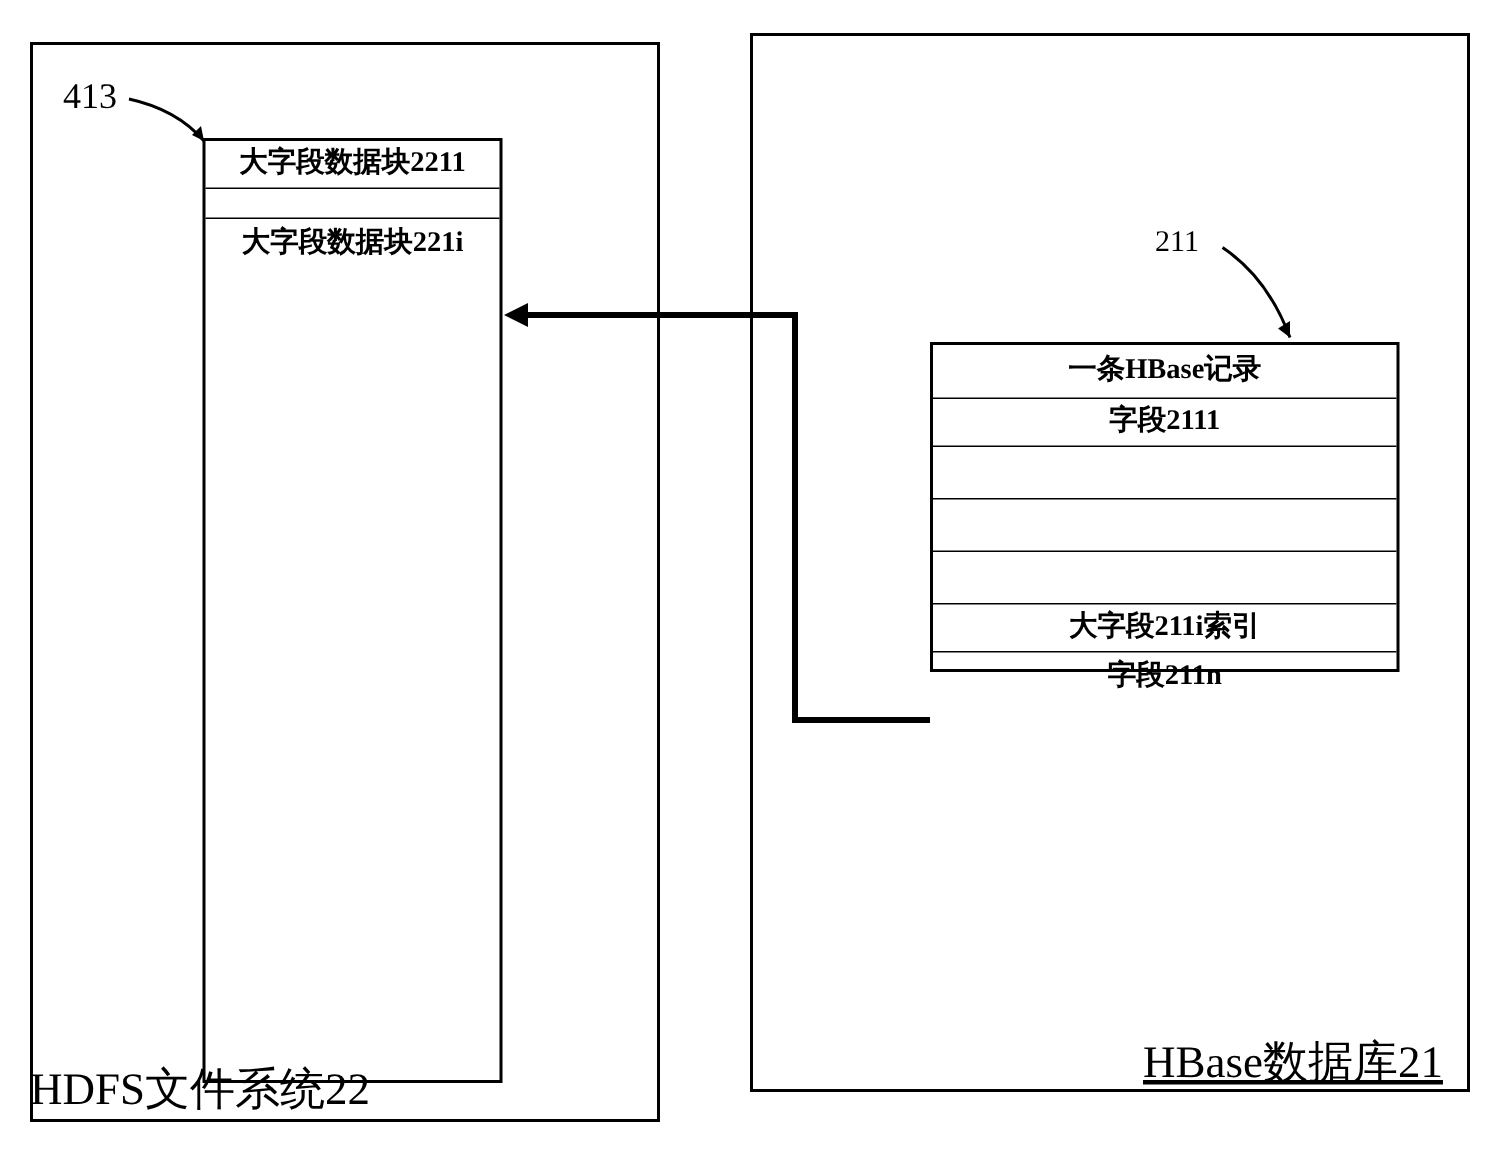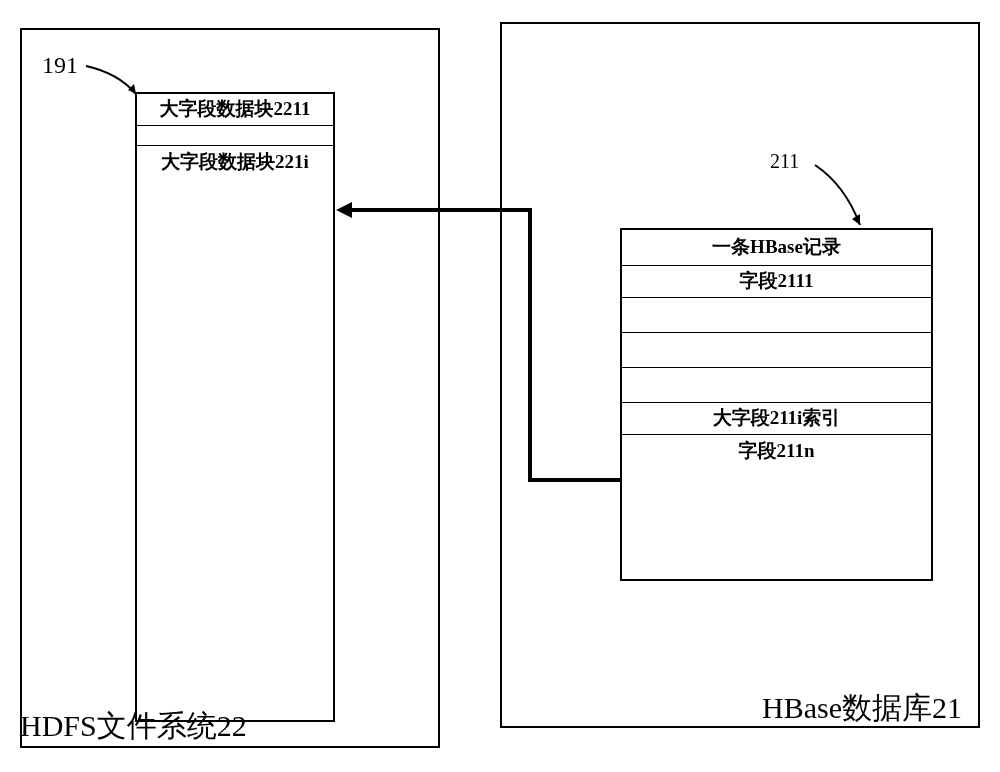--- a/index.html
+++ b/index.html
@@ -62,21 +62,21 @@
     .hdfs-box {
       left: 135px;
       top: 92px;
       width: 200px;
       height: 630px;
     }
     .hbase-box {
       left: 620px;
       top: 228px;
       width: 313px;
-      height: 353px;
+      height: 220px;
     }
     .row {
       border-bottom: 1.5px solid #000;
       text-align: center;
       font-size: 19px;
       line-height: 1.6;
       height: 32px;
       display: flex;
       align-items: center;
       justify-content: center;
@@ -98,36 +98,37 @@
       font-size: 30px;
       font-weight: normal;
     }
     .hdfs-bottom-label {
       left: 20px;
       top: 706px;
     }
     .hbase-bottom-label {
       left: 762px;
       top: 688px;
+      text-decoration: underline;
     }
     .connector-svg {
       position: absolute;
       left: 330px;
       top: 190px;
       pointer-events: none;
     }
   </style>
 </head>
 <body>
 
 <div class="container left-container"></div>
 
 <div class="container right-container"></div>
 
-<div class="label-221">191</div>
+<div class="label-221">413</div>
 <svg class="arrow-221-svg" width="80" height="50">
   <path d="M 8 8 Q 40 15 58 36" stroke="#000" stroke-width="2" fill="none"></path>
   <path d="M 58 36 L 50 32 L 56 26 Z" fill="#000"></path>
 </svg>
 
 <div class="label-211">211</div>
 <svg class="arrow-211-svg" width="90" height="80">
   <path d="M 5 5 Q 35 25 50 65" stroke="#000" stroke-width="2" fill="none"></path>
   <path d="M 50 65 L 42 59 L 50 54 Z" fill="#000"></path>
 </svg>

